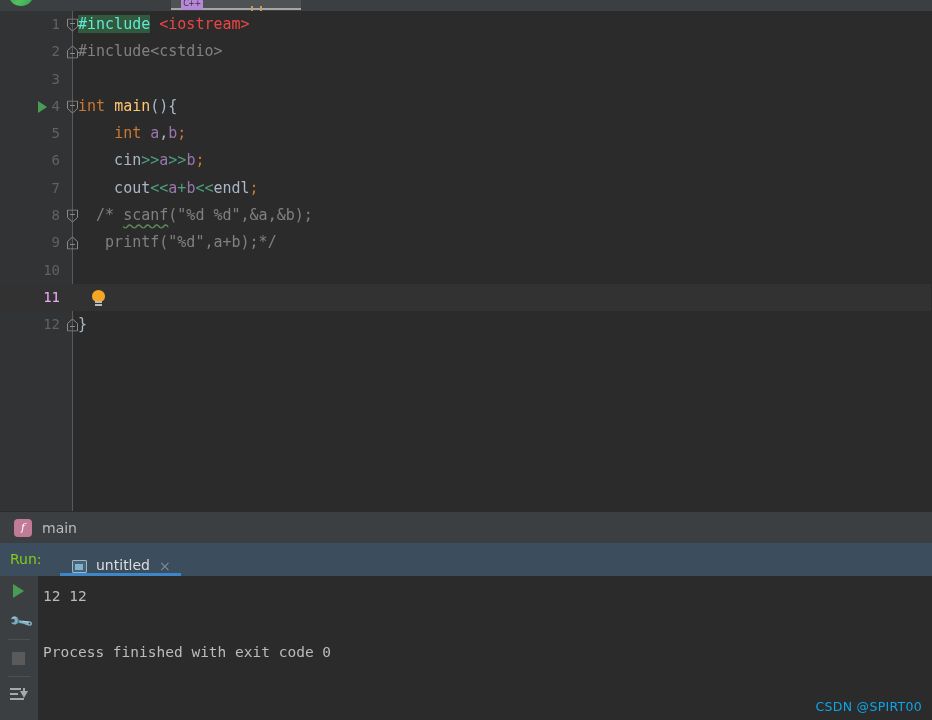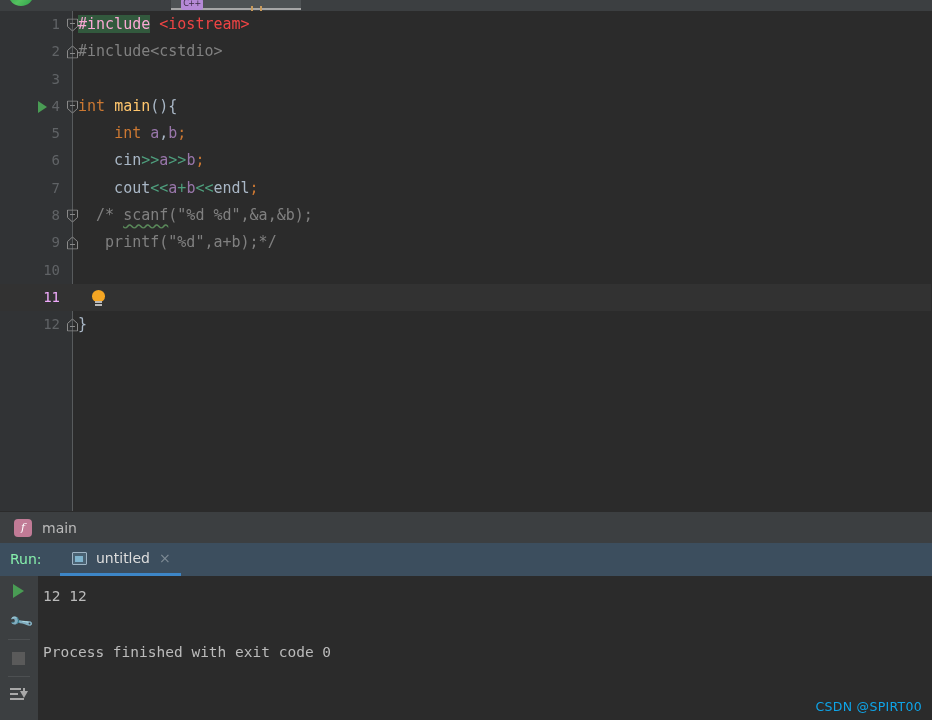--- a/index.html
+++ b/index.html
@@ -158,21 +158,21 @@
   
   .kw    { color: #cc7832; }
   .fn    { color: #ffc66d; }
   .plain { color: #a9b7c6; }
   .gray  { color: #808080; }
   .num   { color: #6897bb; }
   .incl  { color: #ef4444; }
   .op    { color: #4e9e7d; }
   .id    { color: #9876aa; }
   .cmt   { color: #808080; }
-  .hl    { background: #32593d; color: #f9a8d4; }
+  .hl    { background: #32593d; color: #5eead4; }
   .typo  {
     text-decoration: underline wavy #5a8a5a;
     text-underline-offset: 3px;
   }
 
   
   .breadcrumb {
     position: absolute;
     left: 0; top: 511px;
     width: 932px; height: 32px;
@@ -203,30 +203,30 @@
   
   .runbar {
     position: absolute;
     left: 0; top: 543px;
     width: 932px; height: 33px;
     background: #3c4e5e;
   }
   .runbar-label {
     position: absolute;
     left: 10px; top: 8px;
-    color: #86efac;
+    color: #84cc16;
     font-size: 14px;
   }
   .runtab {
     position: absolute;
     left: 60px; top: 0;
     height: 33px;
     padding: 0 10px 0 12px;
     display: flex;
-    align-items: center;
+    align-items: flex-end;
     border-bottom: 3px solid #3d86c7;
   }
   .win-icon {
     width: 15px; height: 13px;
     border: 1.5px solid #9fb4c4;
     border-radius: 1px;
     background: #4a6273;
     position: relative;
   }
   .win-icon::after {

